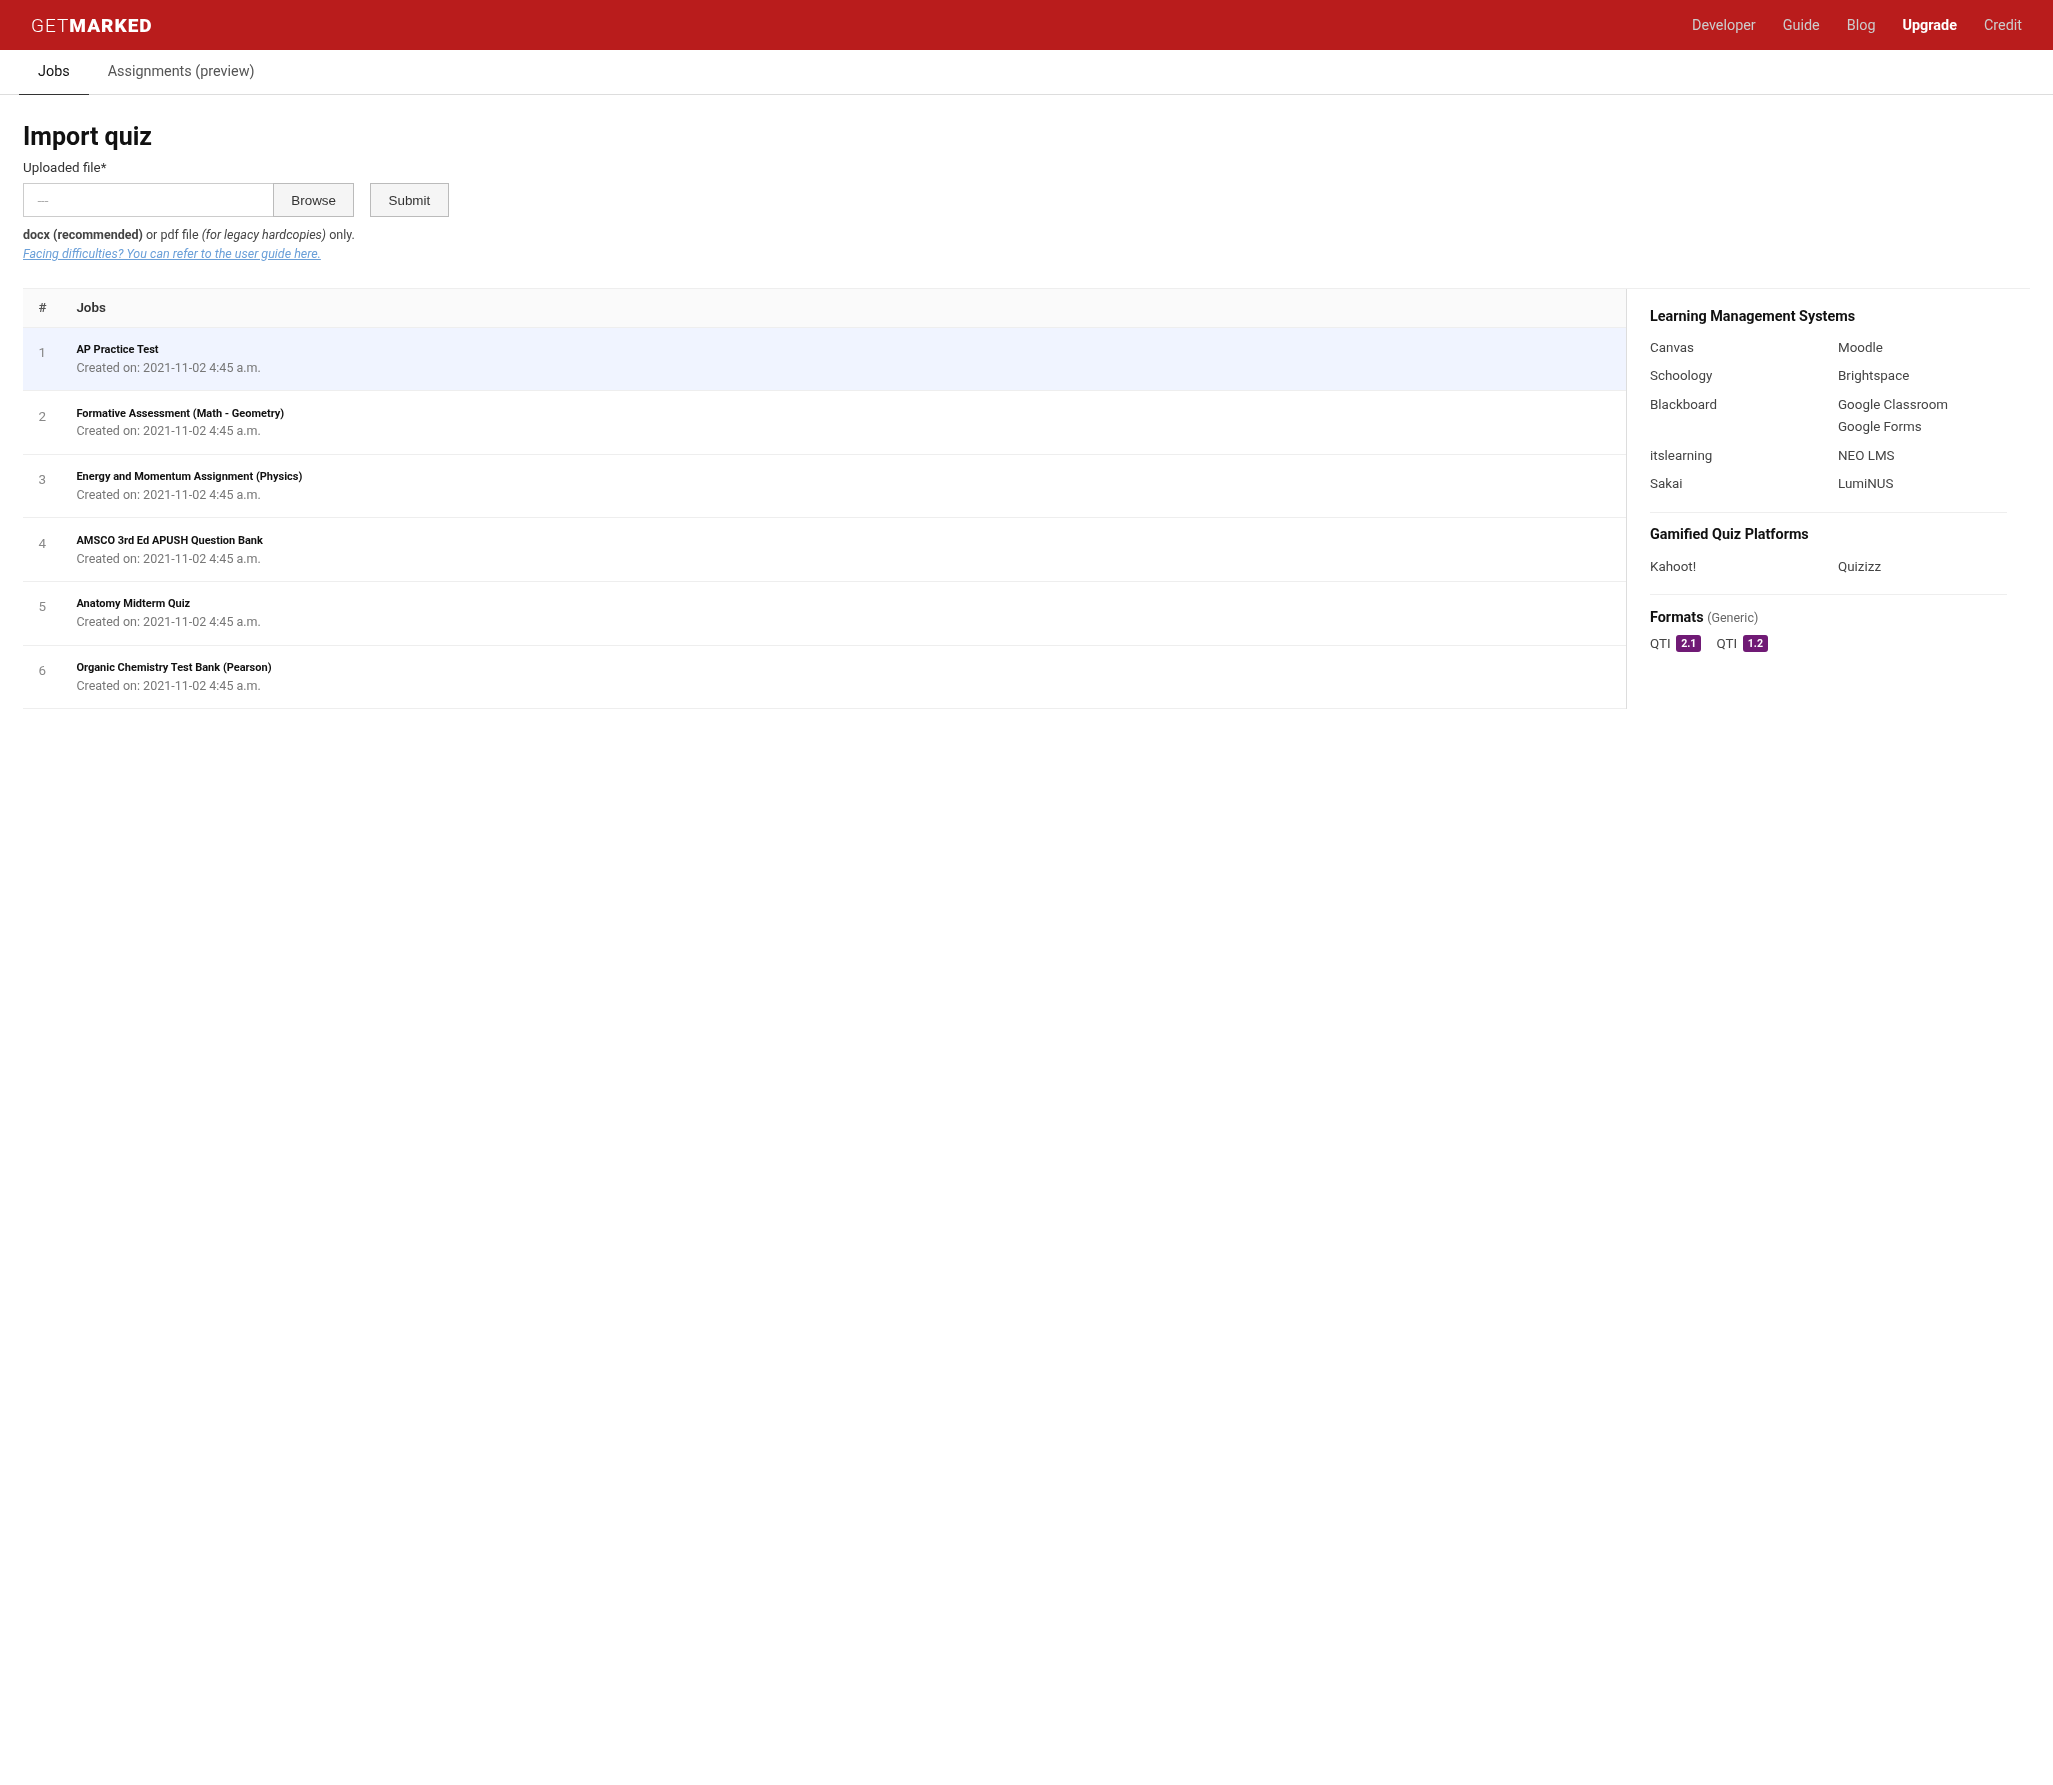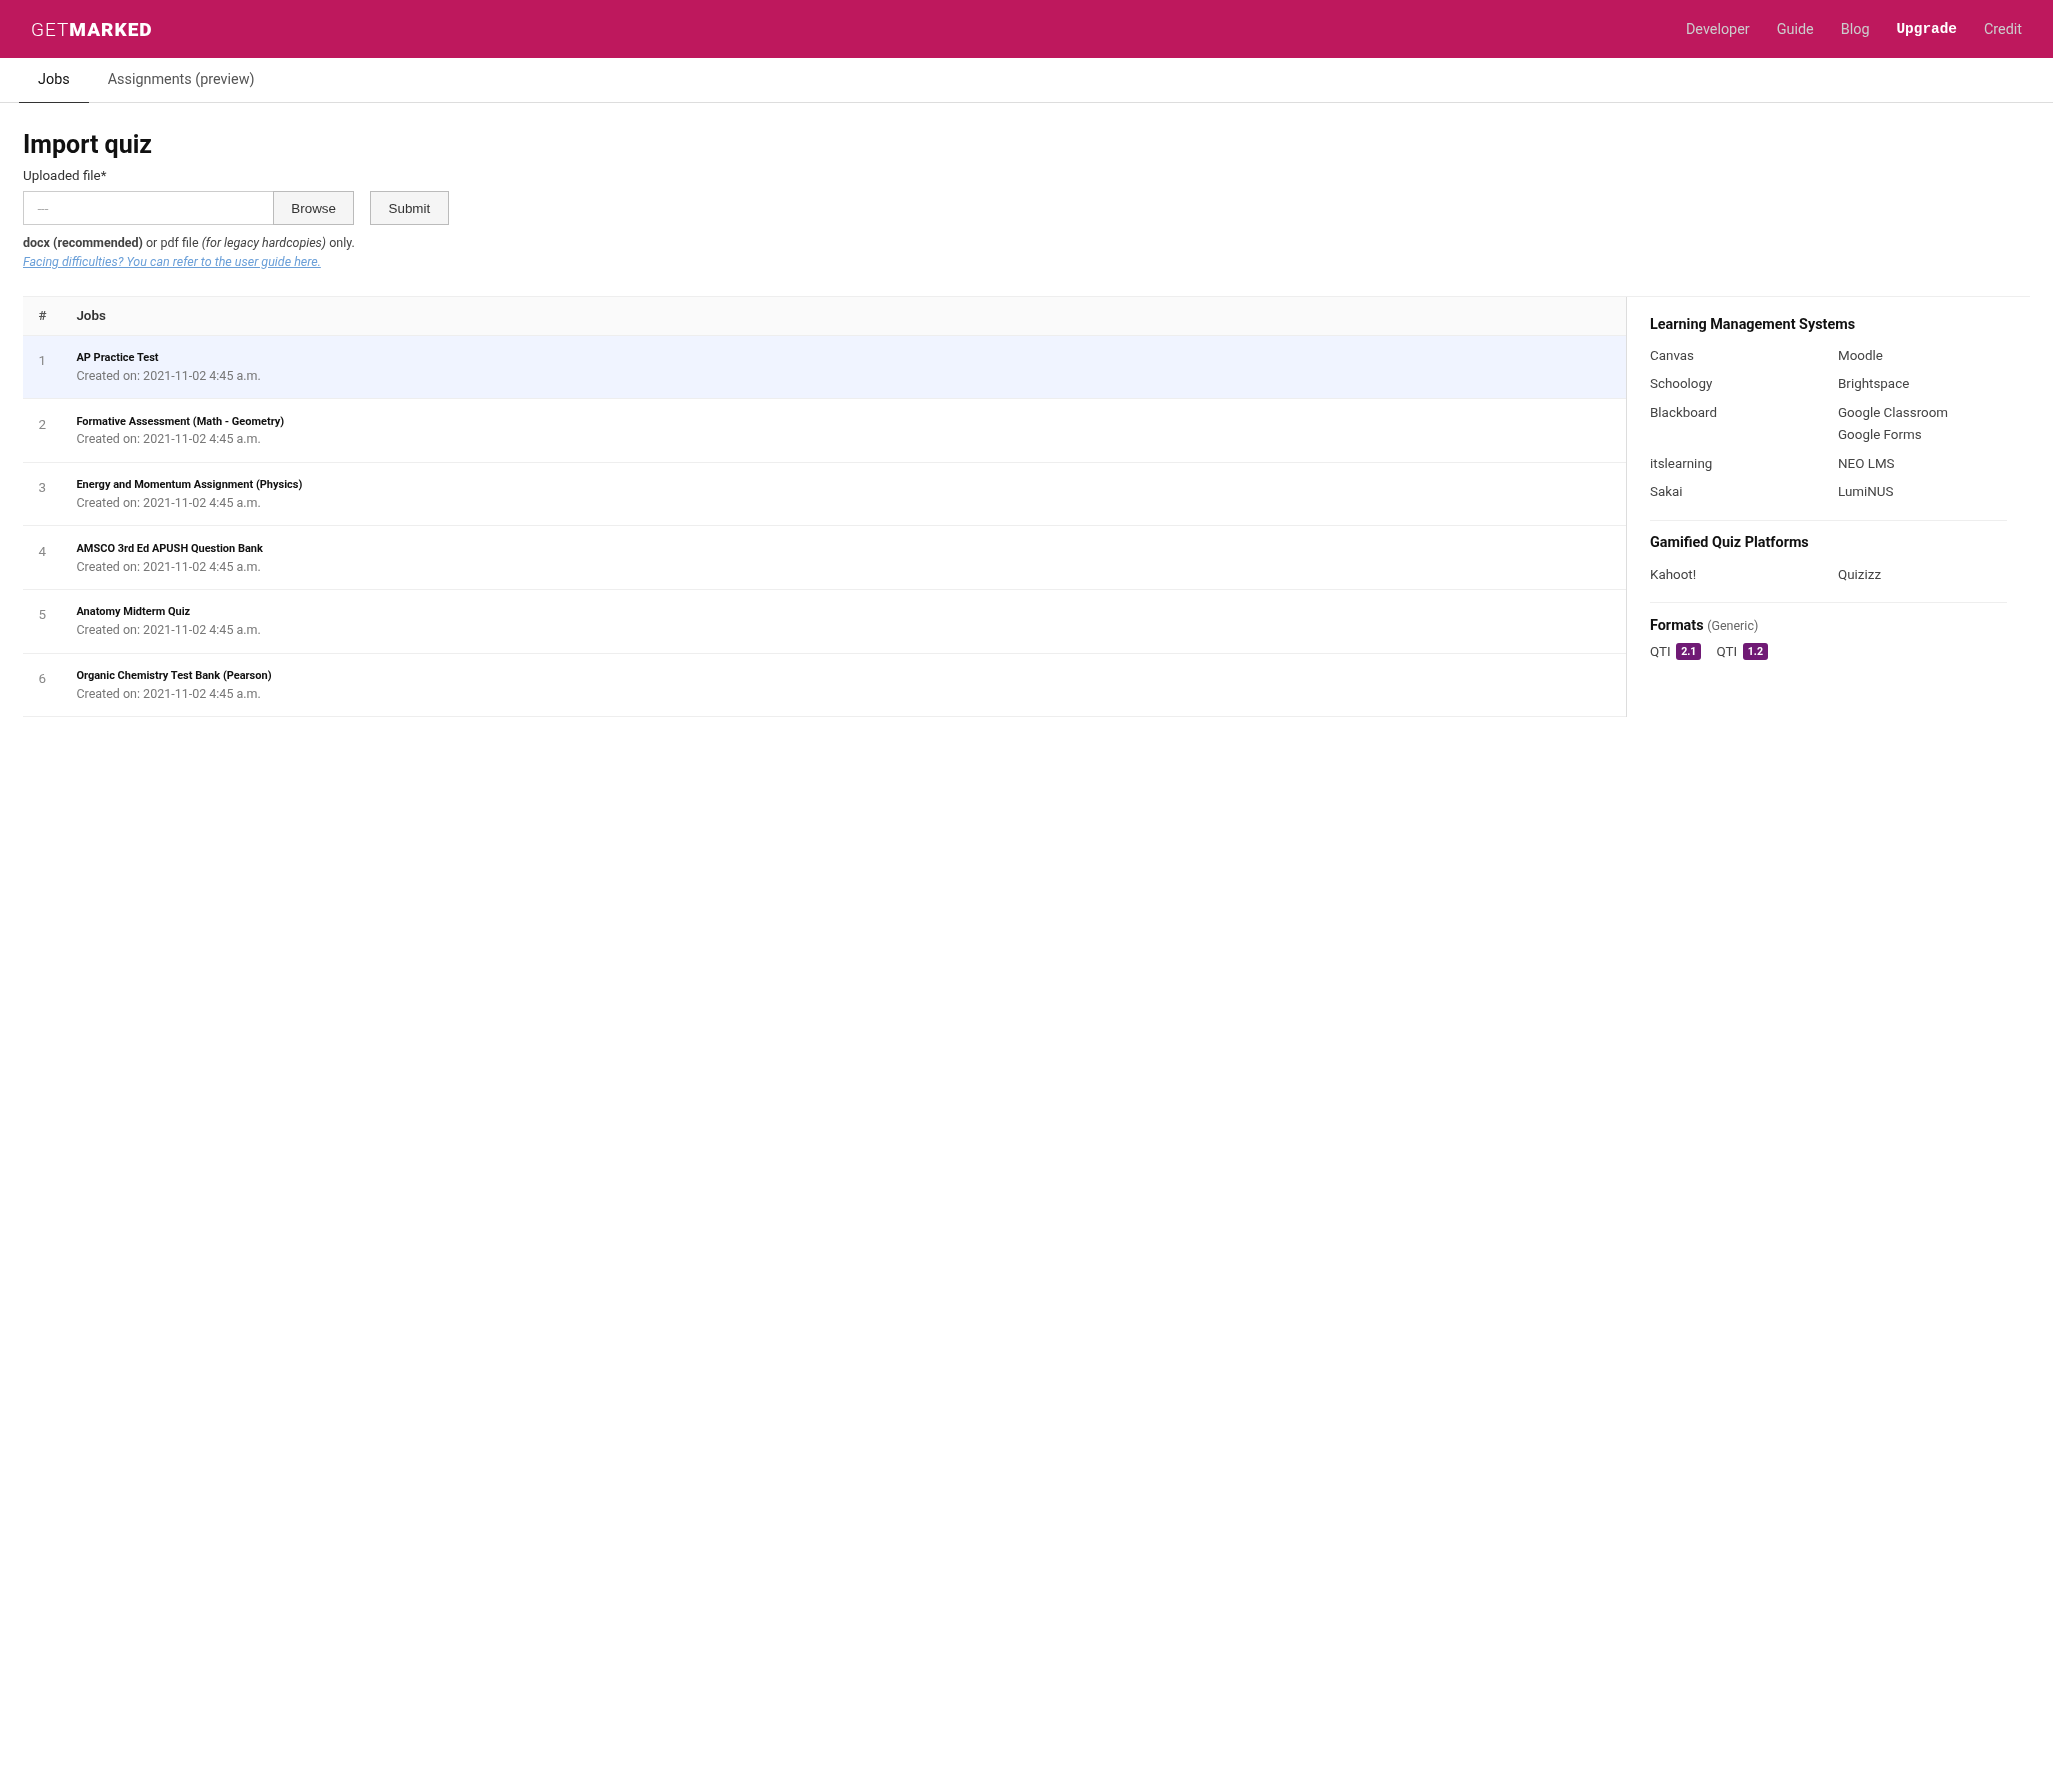--- a/index.html
+++ b/index.html
@@ -1,25 +1,25 @@
 <!DOCTYPE html>
 <html><head>
   <meta charset="utf-8">
   <style>
     * { box-sizing: border-box; margin: 0; padding: 0; }
     body { font-family: -apple-system, BlinkMacSystemFont, 'Segoe UI', Roboto, sans-serif; background: #fff; color: #333; font-size: 14.4px; }
 
     
     .header {
-      background: #be185d;
+      background: #b91c1c;
       display: flex;
       align-items: center;
       justify-content: space-between;
       padding: 0 31px;
-      height: 58px;
+      height: 50px;
     }
     .logo {
       color: #fff;
       font-size: 19px;
       font-weight: 700;
       letter-spacing: 1px;
     }
     .logo span { font-weight: 300; }
     .nav-links {
       display: flex;
@@ -27,21 +27,20 @@
       align-items: center;
     }
     .nav-links a {
       color: #ccc;
       text-decoration: none;
       font-size: 14.4px;
     }
     .nav-links a.upgrade {
       color: #fff;
       font-weight: 700;
-      font-family: Liberation Mono, monospace;
     }
     .nav-links a.credit {
       color: #ccc;
     }
 
     
     .tabs {
       display: flex;
       border-bottom: 1px solid #ddd;
       padding: 0 19px;

